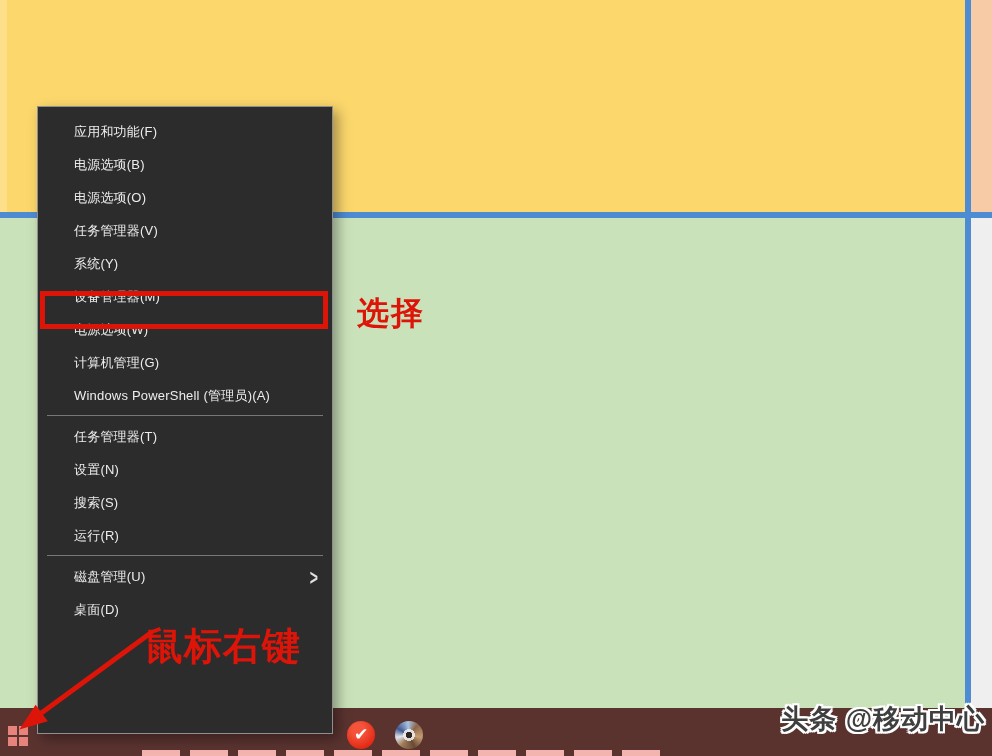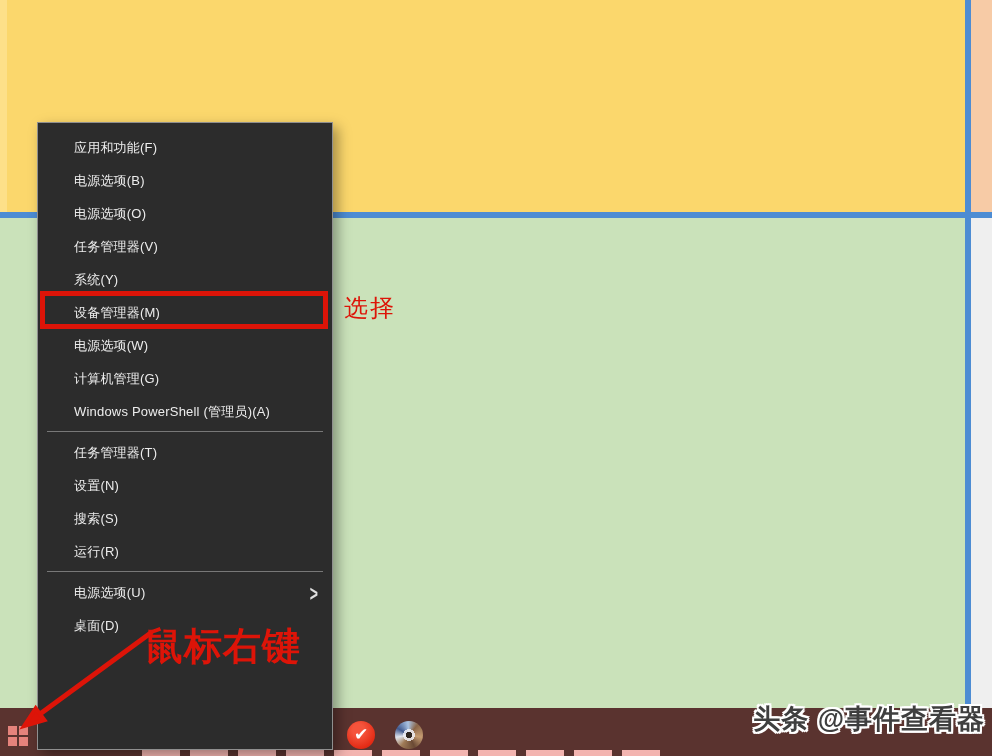--- a/index.html
+++ b/index.html
@@ -29,33 +29,33 @@
     display:flex;align-items:center;justify-content:center;}
   .icon-check .tick{color:#fff;font-size:17px;font-weight:bold;line-height:1;transform:translateY(-1px);}
   .icon-disc{left:395px;
     background:
       radial-gradient(circle at 50% 50%, #2f2620 0 3.5px, rgba(240,240,245,.85) 3.5px 6px, rgba(0,0,0,0) 6px),
       conic-gradient(from -60deg at 50% 50%, #41598e 0deg, #a9c2e2 55deg, #8a6548 100deg, #c59c72 160deg, #6a4a35 215deg, #a07c58 275deg, #dfe3ec 320deg, #41598e 360deg);}
   .pink-stripes{left:142px;top:750px;width:520px;height:6px;
     background:repeating-linear-gradient(90deg,var(--pink) 0 38px,var(--taskbar) 38px 48px);}
 
   
-  .winx-menu{left:37px;top:122px;width:296px;height:628px;box-sizing:border-box;
+  .winx-menu{left:37px;top:106px;width:296px;height:628px;box-sizing:border-box;
     background:var(--menubg);border:1px solid #8f8f8f;
     box-shadow:5px 5px 12px rgba(0,0,0,.35);
     padding-top:8px;color:var(--menutext);font-size:13px;}
   .menu-item{height:33px;display:flex;align-items:center;padding:0 14px 0 36px;cursor:pointer;}
   .menu-item .label{flex:1;white-space:nowrap;letter-spacing:.2px;}
   .menu-item .chevron{color:#e0e0e0;font-size:14px;transform:scaleY(1.55);font-weight:bold;}
   .menu-sep{height:1px;background:#787878;margin:3px 9px 4px 9px;}
 
   
   .red-box{left:40px;top:291px;width:288px;height:38px;box-sizing:border-box;
     border:5px solid var(--red);}
-  .ann-select{left:344px;top:292px;font-size:24px;font-weight:normal;color:var(--red);letter-spacing:2px;}
+  .ann-select{left:357px;top:292px;font-size:32px;font-weight:bold;color:var(--red);letter-spacing:2px;}
   .ann-rightclick{left:145px;top:621px;font-size:38px;font-weight:bold;color:var(--red);letter-spacing:1px;}
   .ann-arrow{left:0;top:0;width:992px;height:756px;pointer-events:none;}
 
   
   .watermark{right:7px;top:701px;font-size:27px;font-weight:bold;color:#3f3f3f;letter-spacing:1px;
     text-shadow:-2px -2px 0 #fff,2px -2px 0 #fff,-2px 2px 0 #fff,2px 2px 0 #fff,
                 0 -2px 0 #fff,0 2px 0 #fff,-2px 0 0 #fff,2px 0 0 #fff;}
 </style>
 </head>
 <body style="--yellow: #fbd76c; --green: #cae2ba; --blue: #4d8cd3; --peach: #f7cba6; --lightgray: #efefef; --taskbar: #5a332f; --menubg: #2c2c2c; --menutext: #ededed; --red: #dd1408; --startlogo: #e5837c; --pink: #f3b4b0;">
@@ -117,29 +117,29 @@
       <span class="label">设置(N)</span>
     </div>
     <div class="menu-item">
       <span class="label">搜索(S)</span>
     </div>
     <div class="menu-item">
       <span class="label">运行(R)</span>
     </div>
     <div class="menu-sep"></div>
     <div class="menu-item">
-      <span class="label">电源选项(U)</span>
+      <span class="label">磁盘管理(U)</span>
       <span class="chevron">&gt;</span>
     </div>
     <div class="menu-item">
       <span class="label">桌面(D)</span>
     </div>
   </div>
 
 <div class="abs red-box"></div>
 <div class="abs ann-select">选择</div>
 <div class="abs ann-rightclick">鼠标右键</div>
 <svg class="abs ann-arrow" viewBox="0 0 992 756">
   <line x1="152" y1="632" x2="40" y2="714" stroke="#dd1408" stroke-width="5"></line>
   <polygon points="24,726 35.7,708.2 44.5,720.2" fill="#dd1408" stroke="#dd1408" stroke-width="4" stroke-linejoin="miter"></polygon>
 </svg>
 
-<div class="abs watermark">头条 @事件查看器</div>
+<div class="abs watermark">头条 @移动中心</div>
 
 </body></html>

